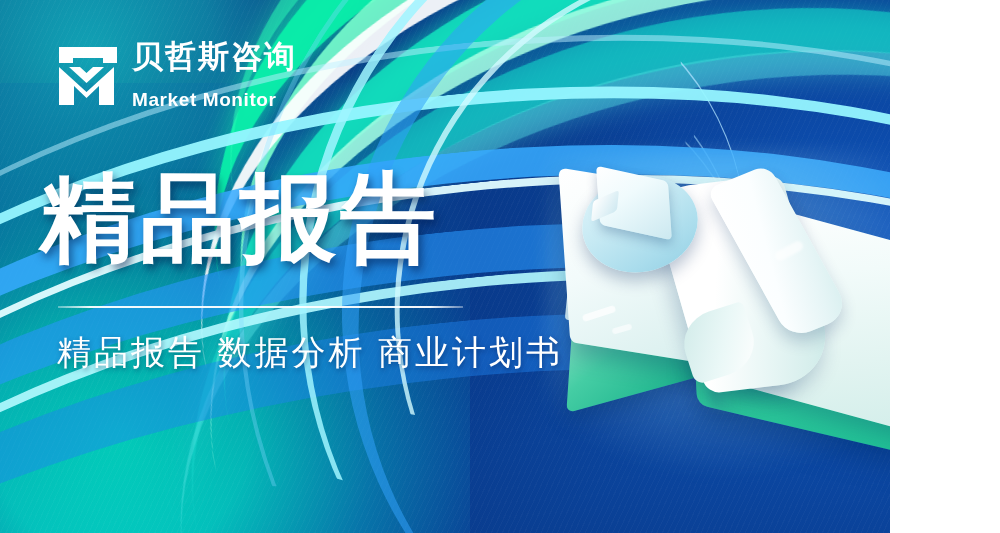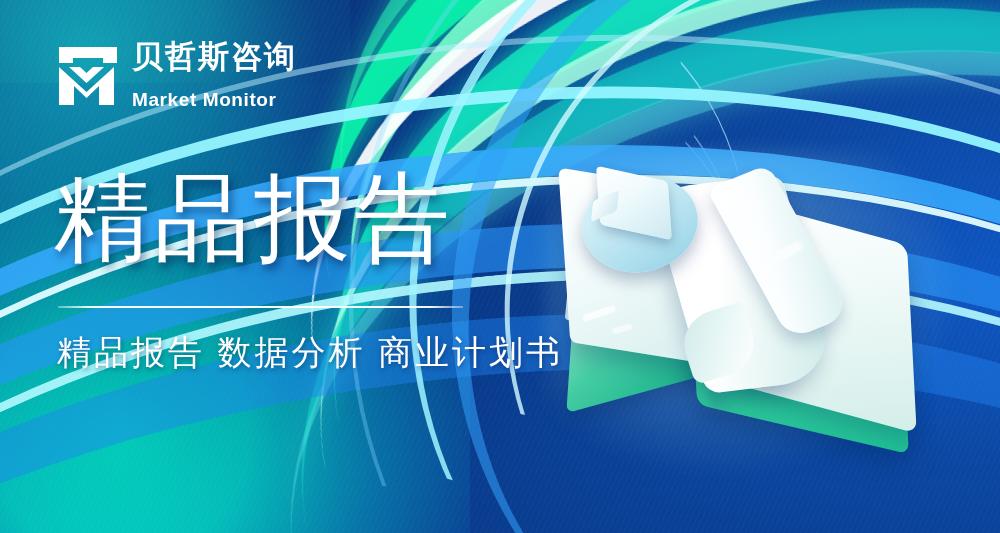--- a/index.html
+++ b/index.html
@@ -1,20 +1,20 @@
 <!DOCTYPE html>
 <html><head>
 <meta charset="utf-8">
 <style>
   html,body{margin:0;padding:0;background:#fff;}
   body{font-family:"Liberation Sans",sans-serif;}
 
   .banner{
     position:relative;
-    width:1000px;height:533px;
+    width:890px;height:533px;
     overflow:hidden;
     background:#7f1d1d;
   }
 
   
   .bg-base{
     position:absolute;inset:0;
     background:
       radial-gradient(120% 95% at 104% 52%, #0f57c4 0%, #0b47a2 38%, #093b8c 72%, #06306f 100%);
   }
@@ -103,22 +103,22 @@
   .logo-cn{
     color:#fff;font-size:31px;font-weight:700;letter-spacing:2px;line-height:1.12;
     font-family:"Liberation Sans",sans-serif;
   }
   .logo-en{
     color:#fff;font-size:19px;font-weight:700;letter-spacing:.6px;line-height:1.2;margin-top:14px;
   }
 
   
   .headline{
-    position:absolute;left:54px;top:168px;
-    color:#fff;font-size:96px;font-weight:400;letter-spacing:4px;line-height:1.05;
+    position:absolute;left:40px;top:168px;
+    color:#fff;font-size:96px;font-weight:700;letter-spacing:4px;line-height:1.05;
     text-shadow:3px 5px 9px rgba(2,22,70,.55);
     white-space:nowrap;
   }
   .divider{
     position:absolute;left:58px;top:306px;width:405px;height:2px;
     background:linear-gradient(90deg, rgba(255,255,255,.35) 0%, rgba(255,255,255,.95) 8%, rgba(255,255,255,.95) 92%, rgba(255,255,255,.35) 100%);
   }
   .subtitle{
     position:absolute;left:57px;top:330px;
     color:#fff;font-size:34px;font-weight:400;letter-spacing:3px;line-height:1.3;

